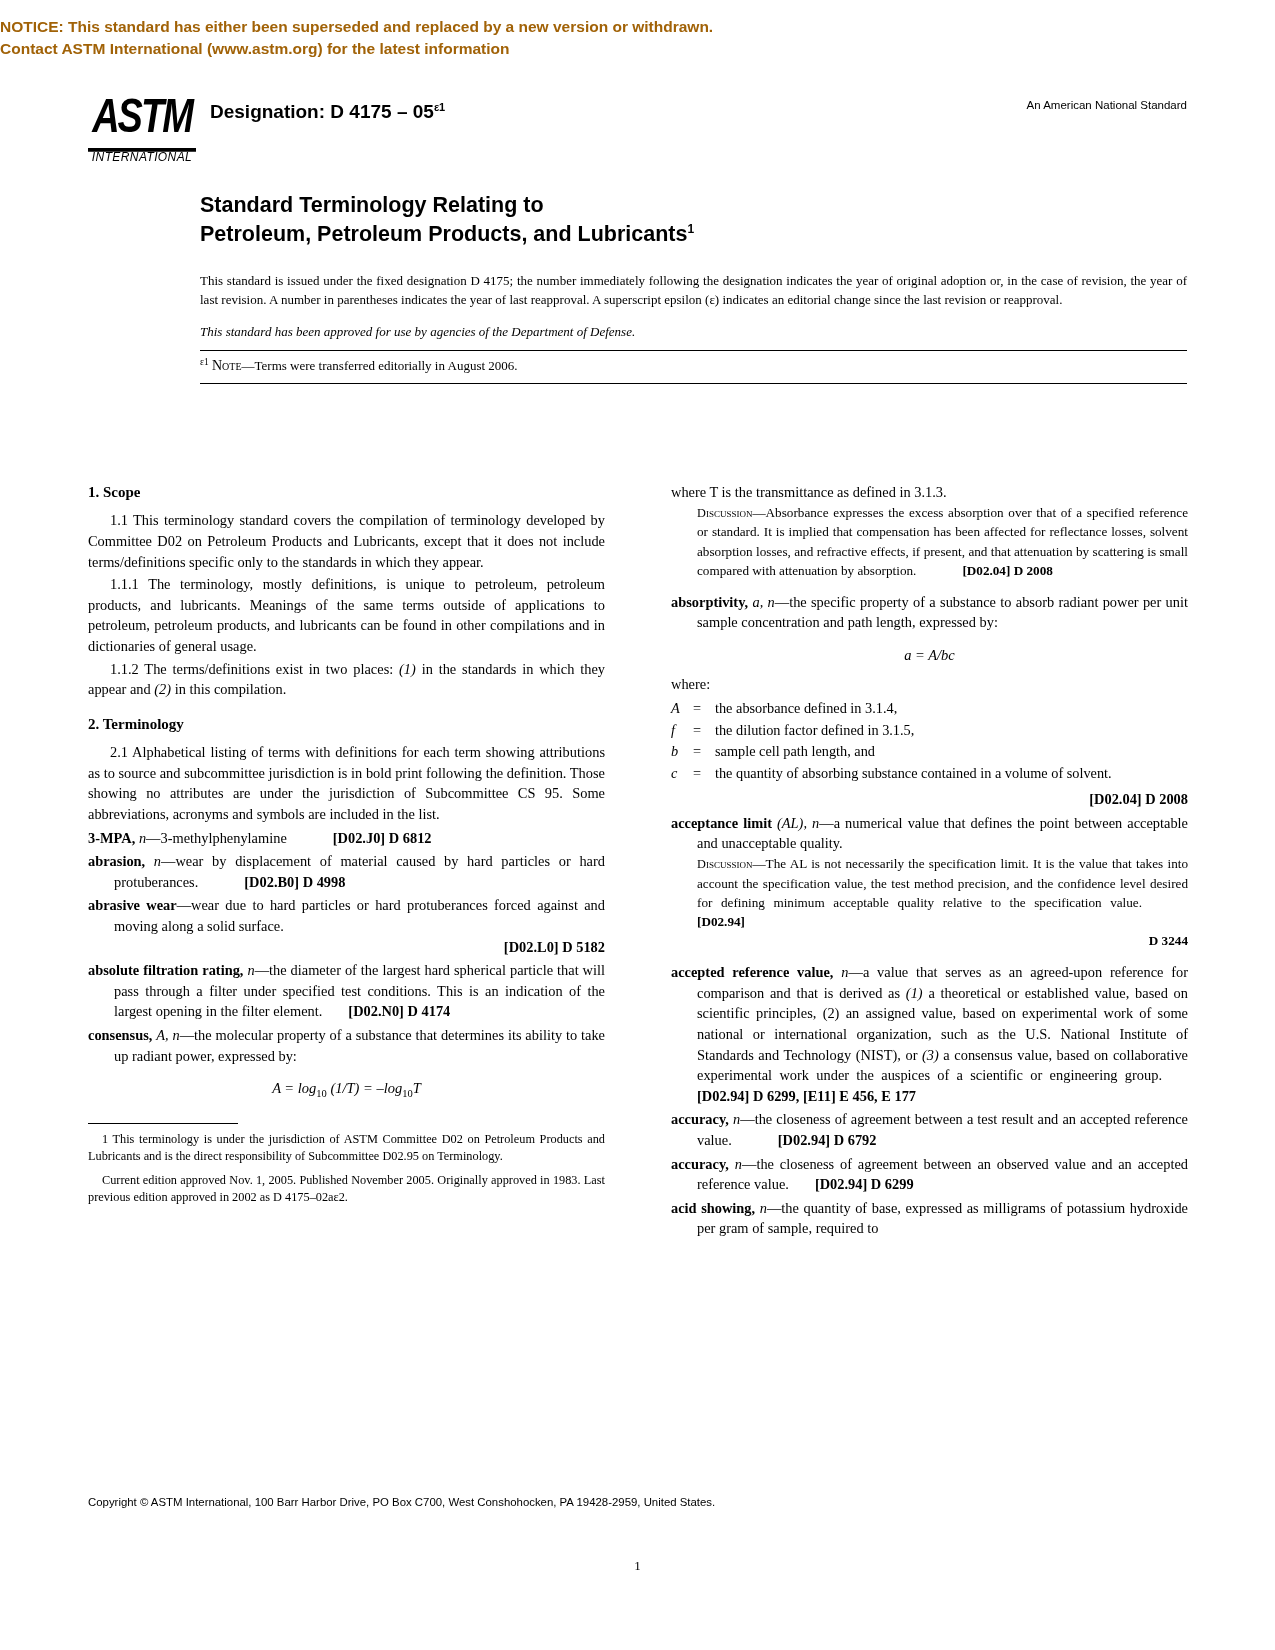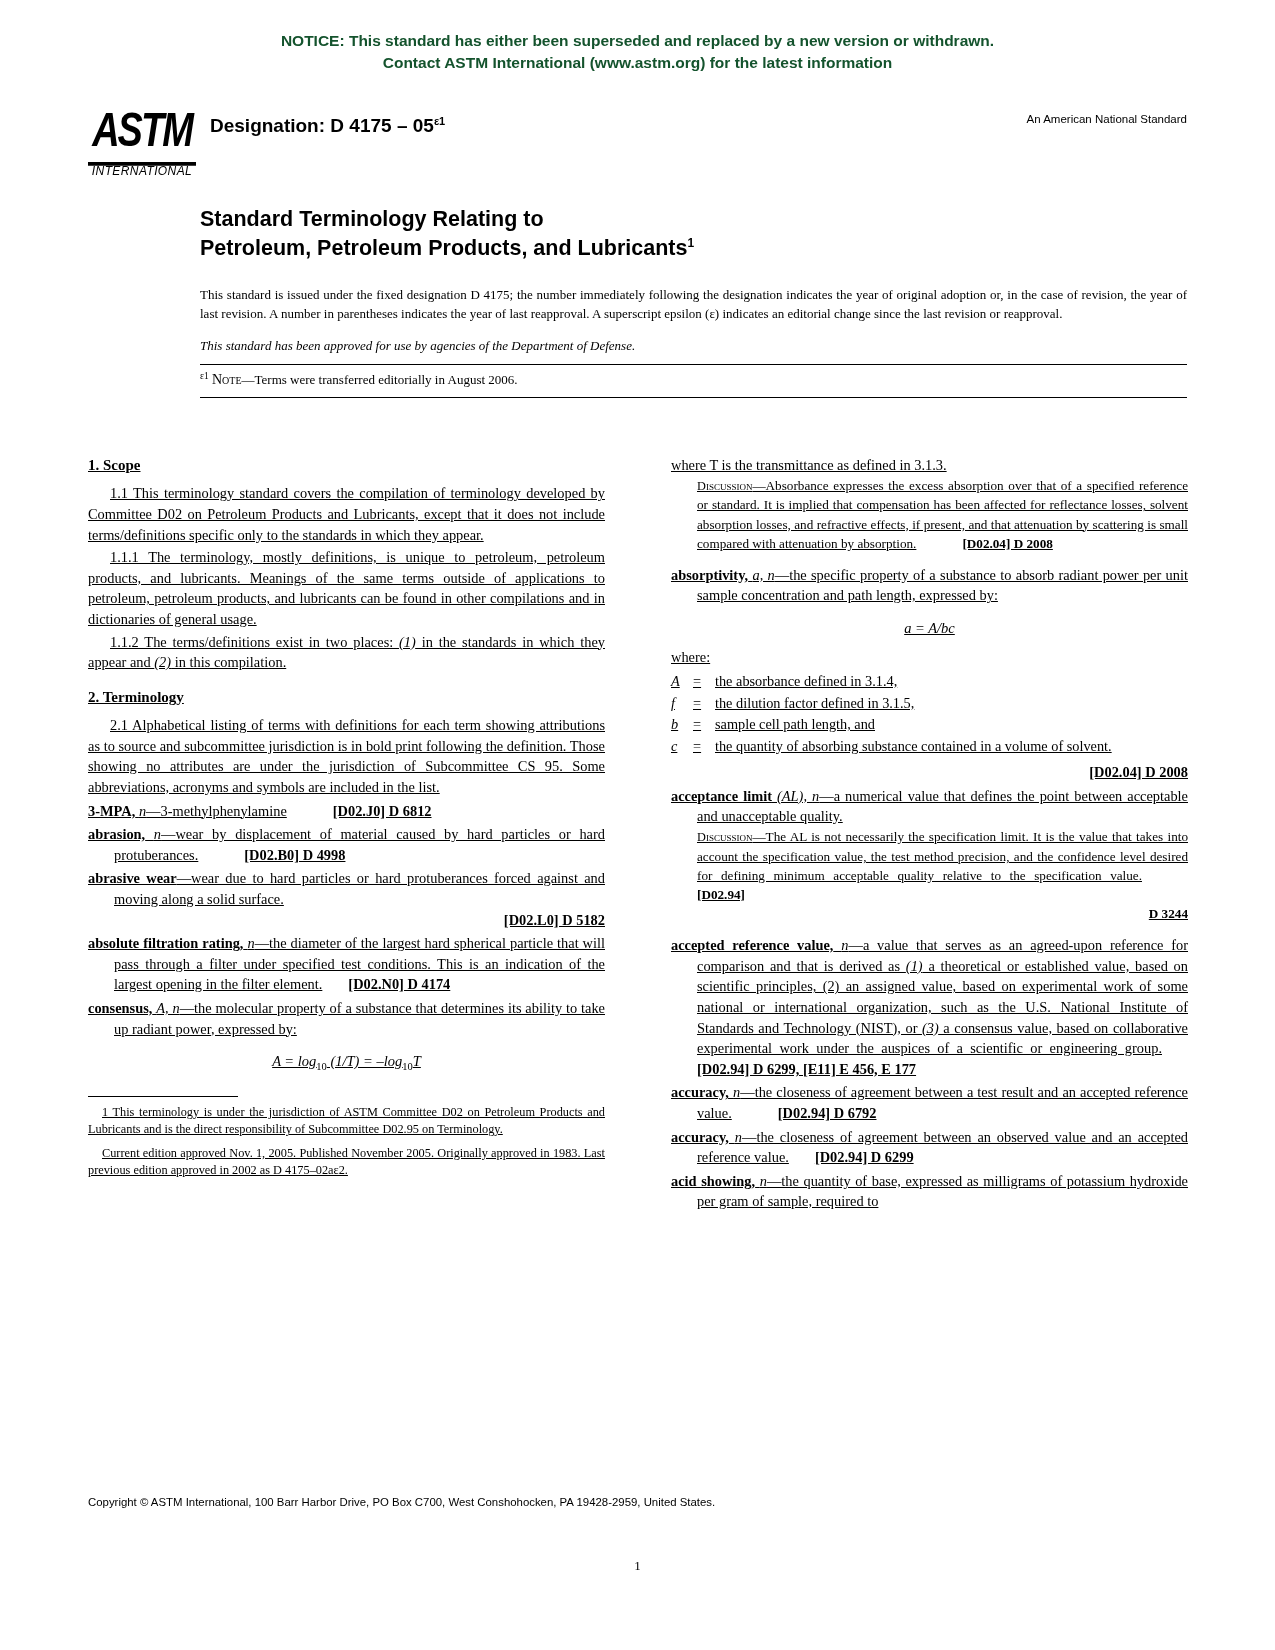--- a/index.html
+++ b/index.html
@@ -17,27 +17,26 @@
   }
   .page {
     position: relative;
     width: 1275px;
     height: 1650px;
     padding: 0;
     box-sizing: border-box;
   }
   
   .notice {
-    text-align: center;
-    color: #14532d;
+    color: #a16207;
     font-family: "Liberation Sans", sans-serif;
     font-weight: bold;
     font-size: 15.5px;
     line-height: 1.45;
-    padding-top: 30px;
+    padding-top: 16px;
   }
   .notice div { white-space: nowrap; }
 
   
   .header {
     position: relative;
     margin: 22px 88px 0 88px;
     height: 86px;
   }
   .astm-logo {
@@ -121,26 +120,25 @@
   }
   .epsnote .smallcap {
     font-variant: small-caps;
     font-size: 14px;
   }
   .epsnote sup { font-size: 9.5px; }
 
   
   .columns {
     position: absolute;
-    top: 455px;
+    top: 482px;
     left: 88px;
     width: 1100px;
     display: flex;
     gap: 66px;
-    text-decoration: underline;
   }
   .col {
     width: 527px;
     font-size: 14.4px;
     line-height: 1.43;
     text-align: justify;
   }
   .sec-head {
     font-family: "Liberation Serif", serif;
     font-weight: bold;

